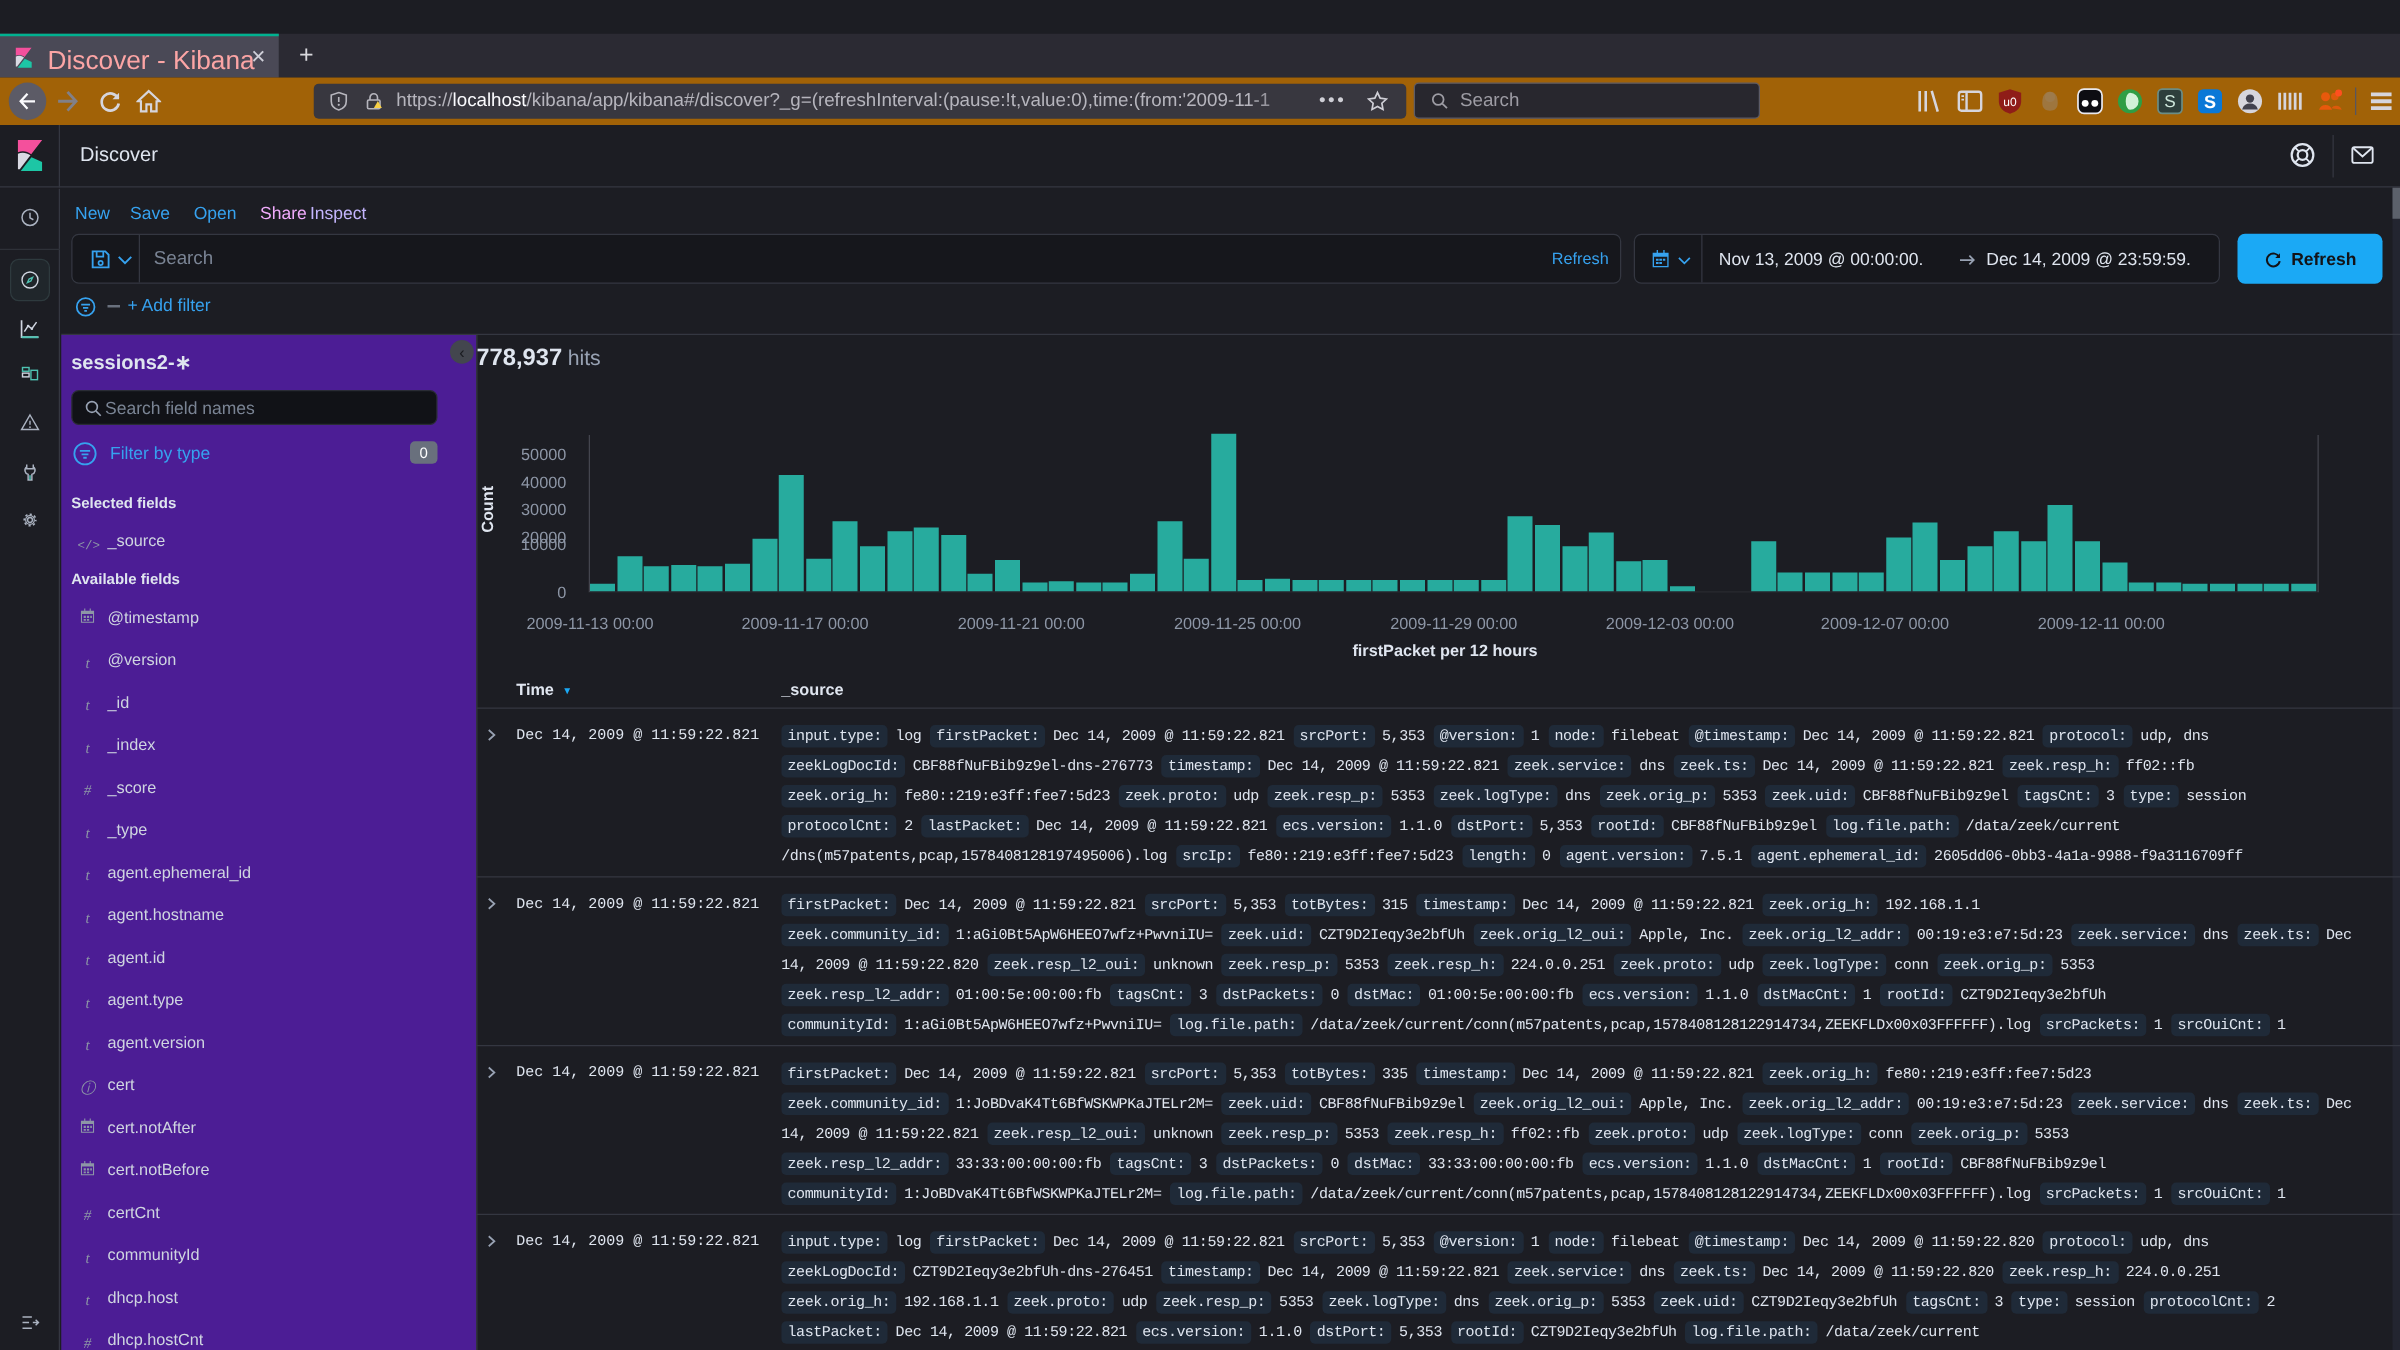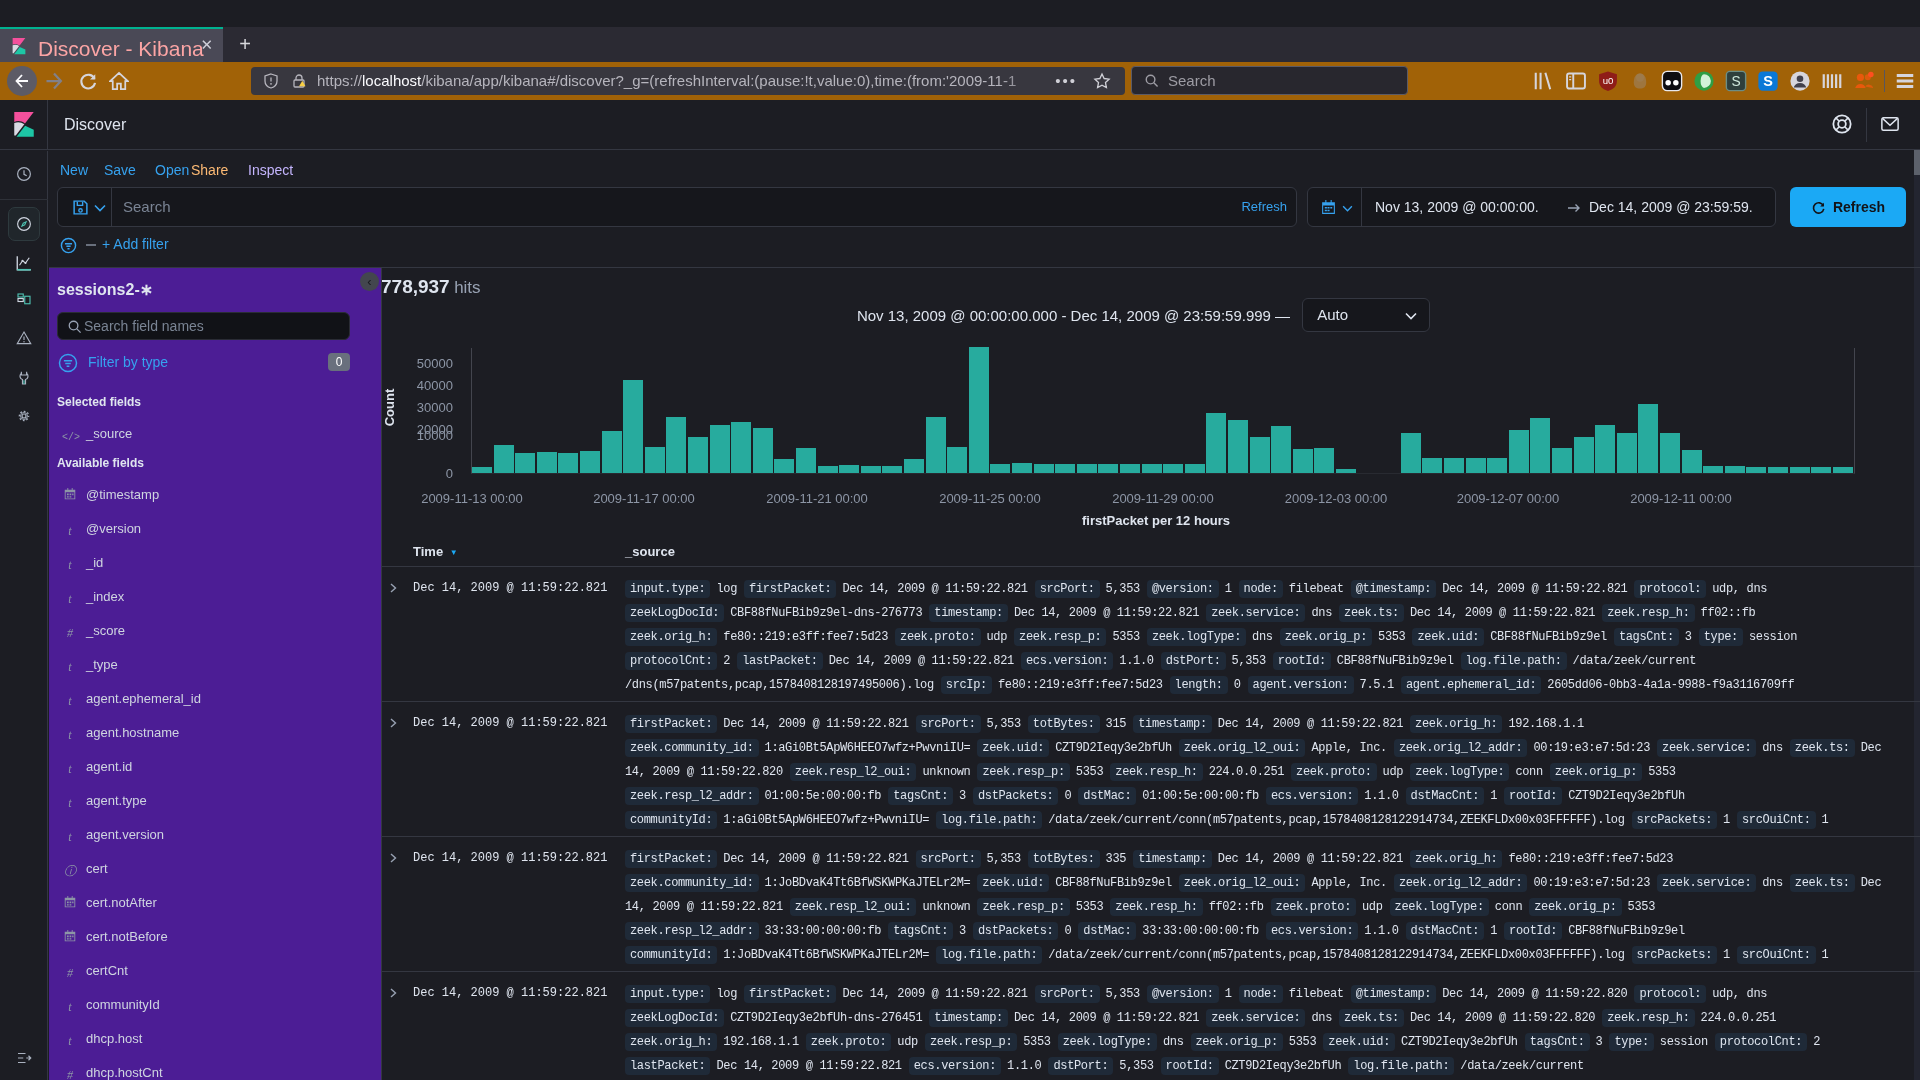--- a/index.html
+++ b/index.html
@@ -285,21 +285,21 @@
       </svg>
   <svg class="railic" style="top:898px" viewBox="0 0 24 24">
         <path d="M4 6 h10 M4 12 h7 M4 18 h10 M15 12 h6 M18 9 l3 3 -3 3" fill="none" stroke="#aab2c0" stroke-width="1.6"></path>
       </svg>
 </div>
 
 <div id="knav" class="abs" style="left:60px;top:162px;height:20px;width:600px;font-size:14px">
   <span style="left:0;color:#36a2ef">New</span>
   <span style="left:44px;color:#36a2ef">Save</span>
   <span style="left:95px;color:#36a2ef">Open</span>
-  <span style="left:131px;color:#fdba74">Share</span>
+  <span style="left:148px;color:#f0abfc">Share</span>
   <span style="left:188px;color:#c4b5fd">Inspect</span>
 </div>
 
 <div id="qbar">
   <svg class="abs" style="left:14px;top:11px" width="17" height="17" viewBox="0 0 16 16">
         <path d="M2 2 h9.5 L14 4.5 V14 H2 Z" fill="none" stroke="#36a2ef" stroke-width="1.4"></path>
         <path d="M5 2.5 v3.5 h5 V2.5" fill="none" stroke="#36a2ef" stroke-width="1.3"></path>
         <circle cx="8" cy="10.8" r="1.6" fill="none" stroke="#36a2ef" stroke-width="1.3"></circle>
       </svg>
   <svg class="abs" style="left:36px;top:16px" width="12" height="8" viewBox="0 0 12 8">
@@ -383,26 +383,20 @@
           <path fill="#8d96a6" d="M4.5 7.5h2v2h-2zM7.5 7.5h2v2h-2zM10.5 7.5h1.5v2h-1.5zM4.5 10.5h2v1.5h-2zM7.5 10.5h2v1.5h-2z"></path>
         </svg><span class="fn">cert.notBefore</span></div>
       <div class="frow" style="top:959px"><span class="fi ft">#</span><span class="fn">certCnt</span></div>
       <div class="frow" style="top:993px"><span class="fi ft">t</span><span class="fn">communityId</span></div>
       <div class="frow" style="top:1027px"><span class="fi ft">t</span><span class="fn">dhcp.host</span></div>
       <div class="frow" style="top:1061px"><span class="fi ft">#</span><span class="fn">dhcp.hostCnt</span></div>
     </div>
 <div id="collbtn">‹</div>
 
 <div id="hits"><b>778,937</b> <span>hits</span></div>
-<div id="rangebar">
-      <span>Nov 13, 2009 @ 00:00:00.000 - Dec 14, 2009 @ 23:59:59.999 —</span>
-  <div id="autobox">Auto<svg class="abs" style="right:12px;top:13px" width="12" height="8" viewBox="0 0 12 8">
-          <path d="M1 1.5 L6 6.5 L11 1.5" fill="none" stroke="#dfe5ef" stroke-width="1.6"></path>
-        </svg></div>
-</div>
 <div class="yl" style="top:356px">50000</div>
     <div class="yl" style="top:378px">40000</div>
     <div class="yl" style="top:400px">30000</div>
     <div class="yl" style="top:422px">20000</div>
     <div class="yl" style="top:428px">10000</div>
     <div class="yl" style="top:466px">0</div>
 <div class="xl" style="left:412px">2009-11-13 00:00</div>
     <div class="xl" style="left:584px">2009-11-17 00:00</div>
     <div class="xl" style="left:757px">2009-11-21 00:00</div>
     <div class="xl" style="left:930px">2009-11-25 00:00</div>

